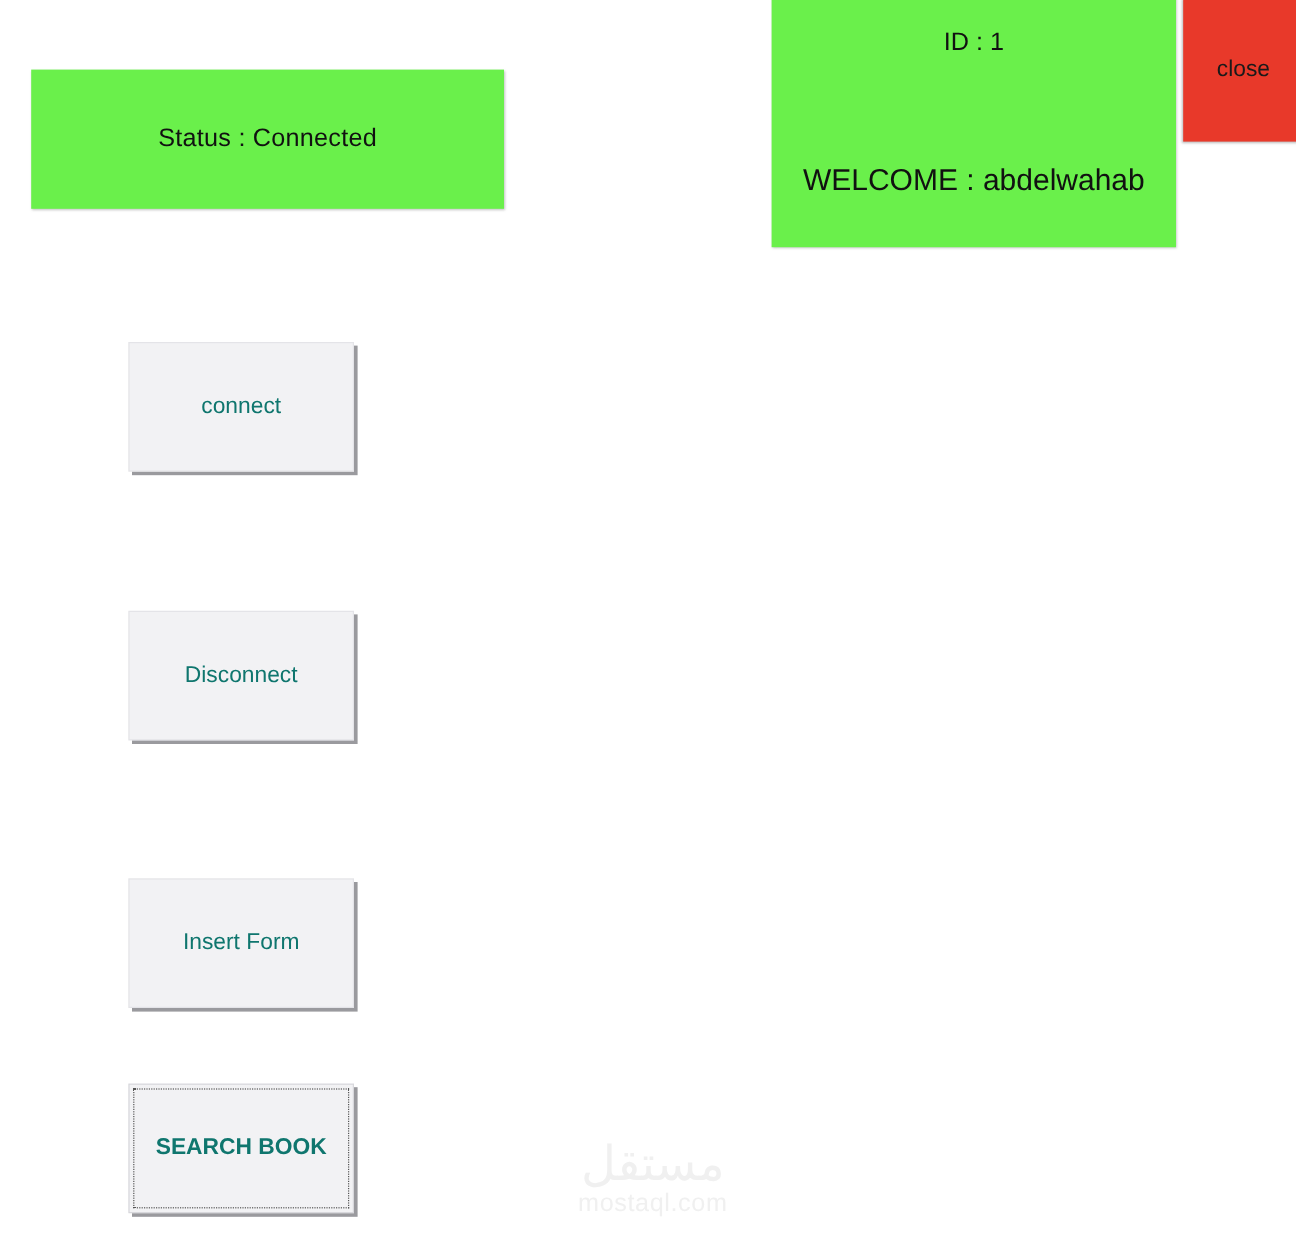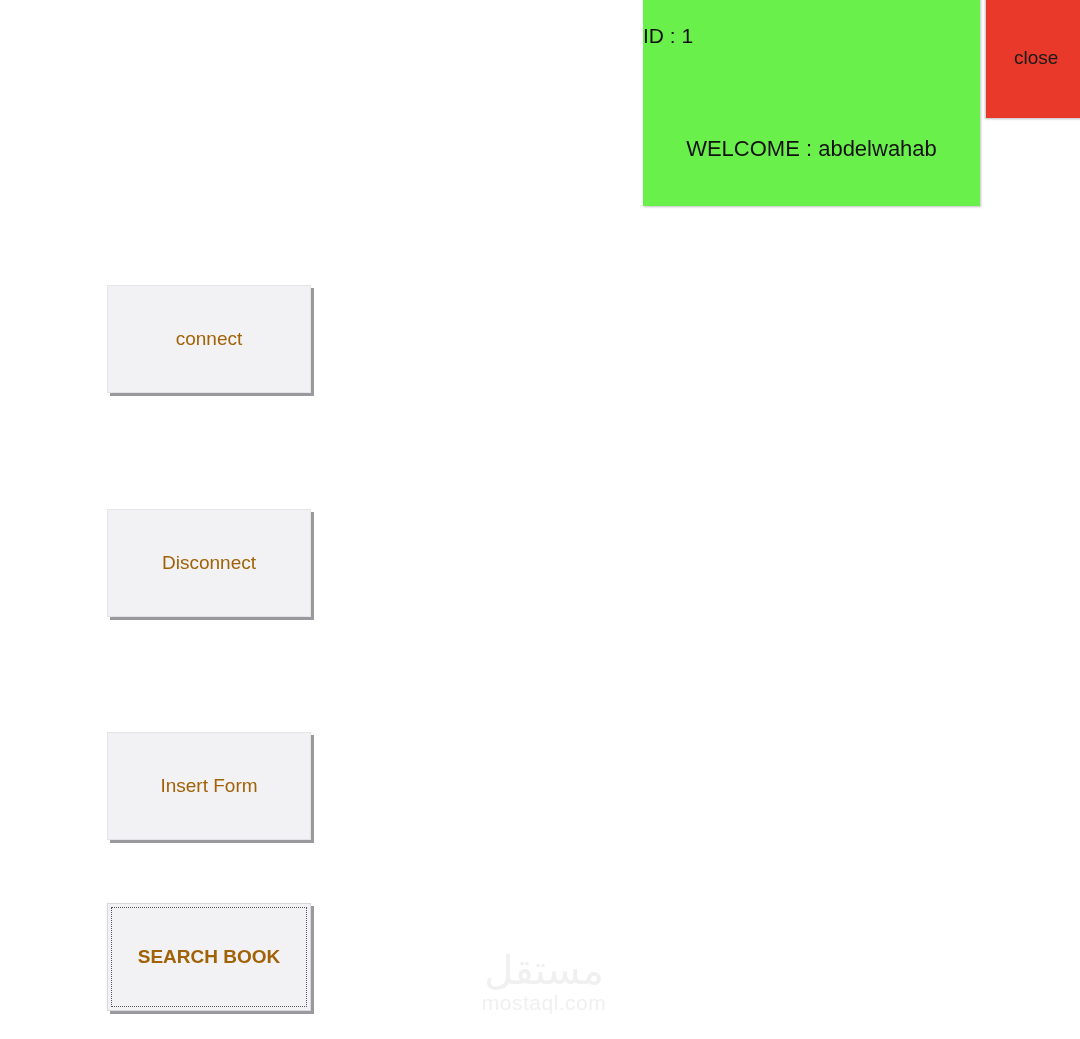--- a/index.html
+++ b/index.html
@@ -53,31 +53,32 @@
     width: 337px;
     height: 210px;
     background: #6af04b;
     box-shadow: 1px 1px 2px rgba(120,120,120,0.45);
   }
   .welcome-panel .id-text {
     position: absolute;
     left: 0;
     right: 0;
     top: 28px;
+    text-align: center;
     font-size: 21px;
     color: #111111;
     white-space: nowrap;
   }
   .welcome-panel .welcome-text {
     position: absolute;
     left: 0;
     right: 0;
     top: 140px;
     text-align: center;
-    font-size: 22px;
+    font-size: 25px;
     color: #111111;
     white-space: nowrap;
   }
 
   
   .close-button {
     position: absolute;
     left: 986px;
     top: -2px;
     width: 110px;
@@ -94,28 +95,28 @@
     align-items: center;
     justify-content: flex-start;
     padding: 0 0 0 28px;
     box-sizing: border-box;
   }
 
   
   .swing-button {
     position: absolute;
     left: 107px;
-    width: 204px;
+    width: 188px;
     height: 108px;
     background: #f2f2f4;
     border: 1px solid #e4e4e8;
     box-shadow: 3px 3px 0 0 #9a9a9e;
     font-family: "Liberation Sans", sans-serif;
     font-size: 19px;
-    color: #a16207;
+    color: #0f766e;
     cursor: pointer;
     box-sizing: border-box;
     display: flex;
     align-items: center;
     justify-content: center;
     outline: none;
     padding: 0;
   }
   .swing-button.focused {
     border: 1px solid #d8d8dc;
@@ -164,20 +165,23 @@
     color: #f0f0f0;
     font-family: "Liberation Sans", sans-serif;
     letter-spacing: 0.5px;
   }
 </style>
 </head>
 <body>
 
 <div id="app">
 
+  <div class="status-panel">
+    <span class="status-text">Status : Connected</span>
+  </div>
 
   <div class="welcome-panel">
     <span class="id-text">ID : 1</span>
     <span class="welcome-text">WELCOME : abdelwahab</span>
   </div>
 
   <button class="close-button">close</button>
 
   <button class="swing-button btn-connect">connect</button>
 

